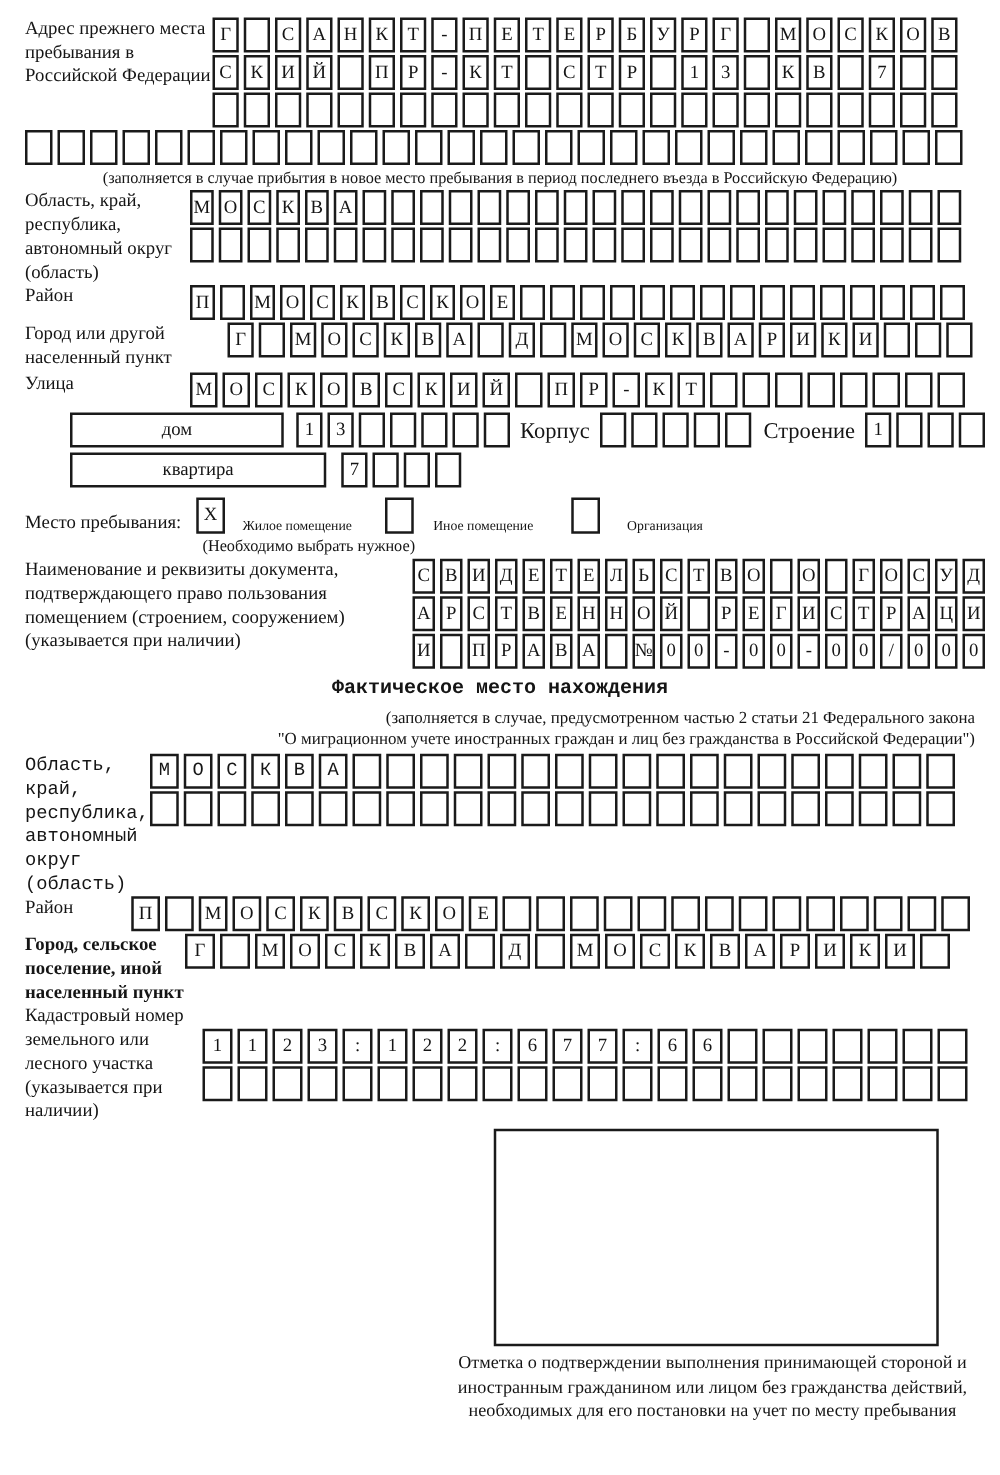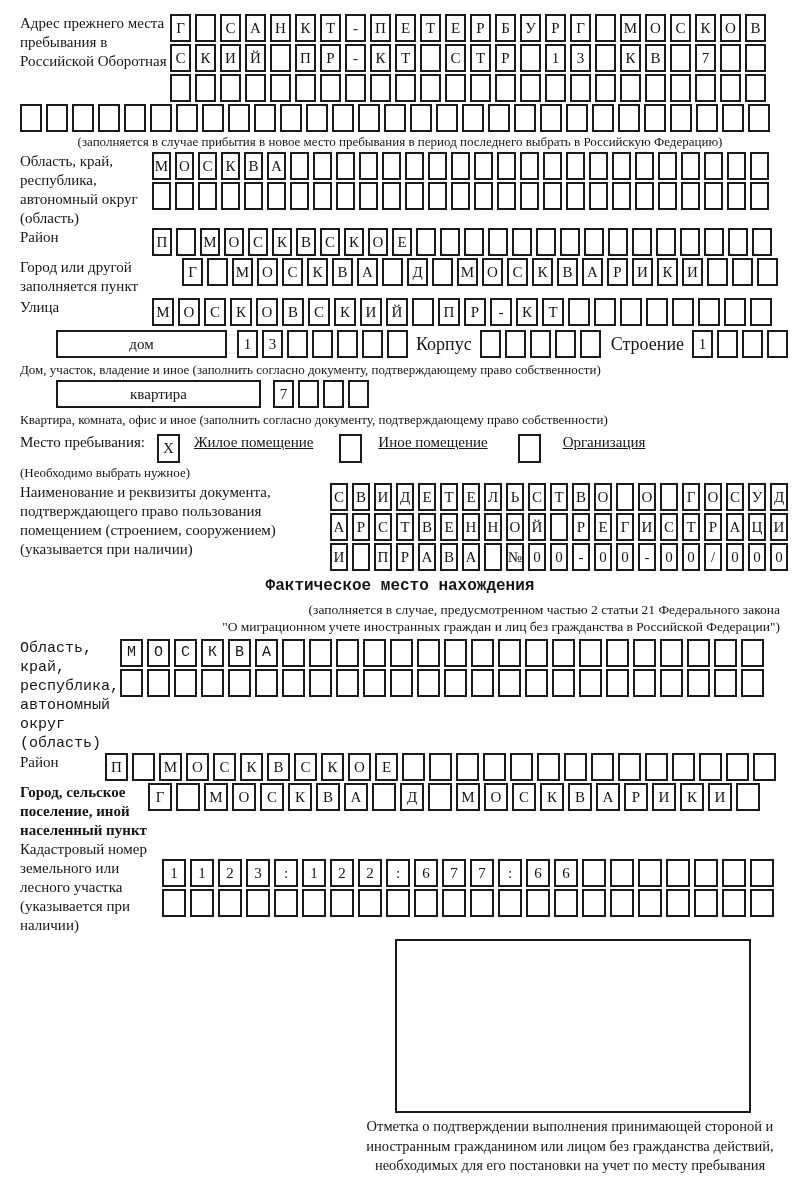--- a/index.html
+++ b/index.html
@@ -34,30 +34,30 @@
   .center { text-align:center; }
   .title { font-size:16px; font-weight:bold; text-align:center; margin:6px 0 6px 0; }
   .widebox {
     box-sizing:content-box; height:24px;
     border:2px solid #1a1a1a;
     display:flex; align-items:center; justify-content:center;
     font-size:15px; flex:0 0 auto;
   }
   .inline-label { font-size:18px; line-height:28px; flex:0 0 auto; }
   .dom-row, .kv-row { margin:2px 0 2px 0;padding-left:36px; }
-  .mesto-row { align-items:flex-start; margin-top:6px; }
+  .mesto-row { align-items:flex-end; margin-top:6px; }
   .mlabel { font-size:15px; }
   .checkbox {
     box-sizing:content-box; width:19px; height:25px;
     border:2px solid #1a1a1a;
     display:flex; align-items:center; justify-content:center;
     font-size:15px; flex:0 0 auto;
   }
-  .opt-label { font-size:15px;text-decoration:underline; }
-  .choose-note { margin-top:2px;font-family:Liberation Serif, serif; }
+  .opt-label { font-size:11px; }
+  .choose-note { margin-left:142px; margin-top:2px;font-family:Liberation Serif, serif; }
   .subnote { font-size:13.5px; line-height:17px; text-align:right; }
   .stamp-box {
     box-sizing:content-box;
     width:352px; height:170px;
     border:2px solid #1a1a1a;
     margin-left:375px; margin-top:4px;
     background:#fff;
   }
   .stamp-caption {
     width:440px; margin-left:330px; margin-top:4px;
@@ -66,21 +66,21 @@
   .mt2 { margin-top:2px; } .mt4 { margin-top:4px;font-family:Liberation Mono, monospace; }
   .mt19 { margin-top:19px; }
 </style>
 </head>
 <body>
 
 <div class="page">
 
 
   <div class="frow">
-    <div class="flabel w150">Адрес прежнего места пребывания в Российской Оборотная</div>
+    <div class="flabel w150">Адрес прежнего места пребывания в Российской Федерации</div>
     <div class="cellcol">
       <div class="cellrow" style="--cw:17px">
           <span class="cell">Г</span>
           <span class="cell"></span>
           <span class="cell">С</span>
           <span class="cell">А</span>
           <span class="cell">Н</span>
           <span class="cell">К</span>
           <span class="cell">Т</span>
           <span class="cell">-</span>
@@ -179,21 +179,21 @@
       <span class="cell"></span>
       <span class="cell"></span>
       <span class="cell"></span>
       <span class="cell"></span>
       <span class="cell"></span>
       <span class="cell"></span>
       <span class="cell"></span>
       <span class="cell"></span>
       <span class="cell"></span>
     </div>
-  <div class="note center">(заполняется в случае прибытия в новое место пребывания в период последнего выбрать в Российскую Федерацию)</div>
+  <div class="note center">(заполняется в случае прибытия в новое место пребывания в период последнего въезда в Российскую Федерацию)</div>
 
 
   <div class="frow mt2">
     <div class="flabel w132">Область, край, республика, автономный округ (область)</div>
     <div class="cellcol">
       <div class="cellrow" style="--cw:15px">
           <span class="cell">М</span>
           <span class="cell">О</span>
           <span class="cell">С</span>
           <span class="cell">К</span>
@@ -279,21 +279,21 @@
         <span class="cell"></span>
         <span class="cell"></span>
         <span class="cell"></span>
         <span class="cell"></span>
         <span class="cell"></span>
         <span class="cell"></span>
       </div>
   </div>
 
   <div class="frow">
-    <div class="flabel w162">Город или другой заполняется пункт</div>
+    <div class="flabel w162">Город или другой населенный пункт</div>
     <div class="cellrow" style="--cw:17px">
         <span class="cell">Г</span>
         <span class="cell"></span>
         <span class="cell">М</span>
         <span class="cell">О</span>
         <span class="cell">С</span>
         <span class="cell">К</span>
         <span class="cell">В</span>
         <span class="cell">А</span>
         <span class="cell"></span>
@@ -365,32 +365,30 @@
         <span class="cell"></span>
       </div>
     <div class="inline-label" style="margin-right:8px">Строение</div>
     <div class="cellrow" style="--cw:17px">
         <span class="cell">1</span>
         <span class="cell"></span>
         <span class="cell"></span>
         <span class="cell"></span>
       </div>
   </div>
-  <div class="note">Дом, участок, владение и иное (заполнить согласно документу, подтверждающему право собственности)</div>
 
   <div class="frow kv-row">
     <div class="widebox" style="width:201px; margin-right:12px">квартира</div>
     <div class="cellrow" style="--cw:17px">
         <span class="cell">7</span>
         <span class="cell"></span>
         <span class="cell"></span>
         <span class="cell"></span>
       </div>
   </div>
-  <div class="note">Квартира, комната, офис и иное (заполнить согласно документу, подтверждающему право собственности)</div>
 
   <div class="frow mesto-row">
     <span class="mlabel" style="margin-right:12px">Место пребывания:</span>
     <span class="checkbox" style="margin-right:14px">X</span>
     <span class="opt-label" style="margin-right:26px">Жилое помещение</span>
     <span class="checkbox" style="margin-right:16px"></span>
     <span class="opt-label" style="margin-right:30px">Иное помещение</span>
     <span class="checkbox" style="margin-right:22px"></span>
     <span class="opt-label">Организация</span>
   </div>

